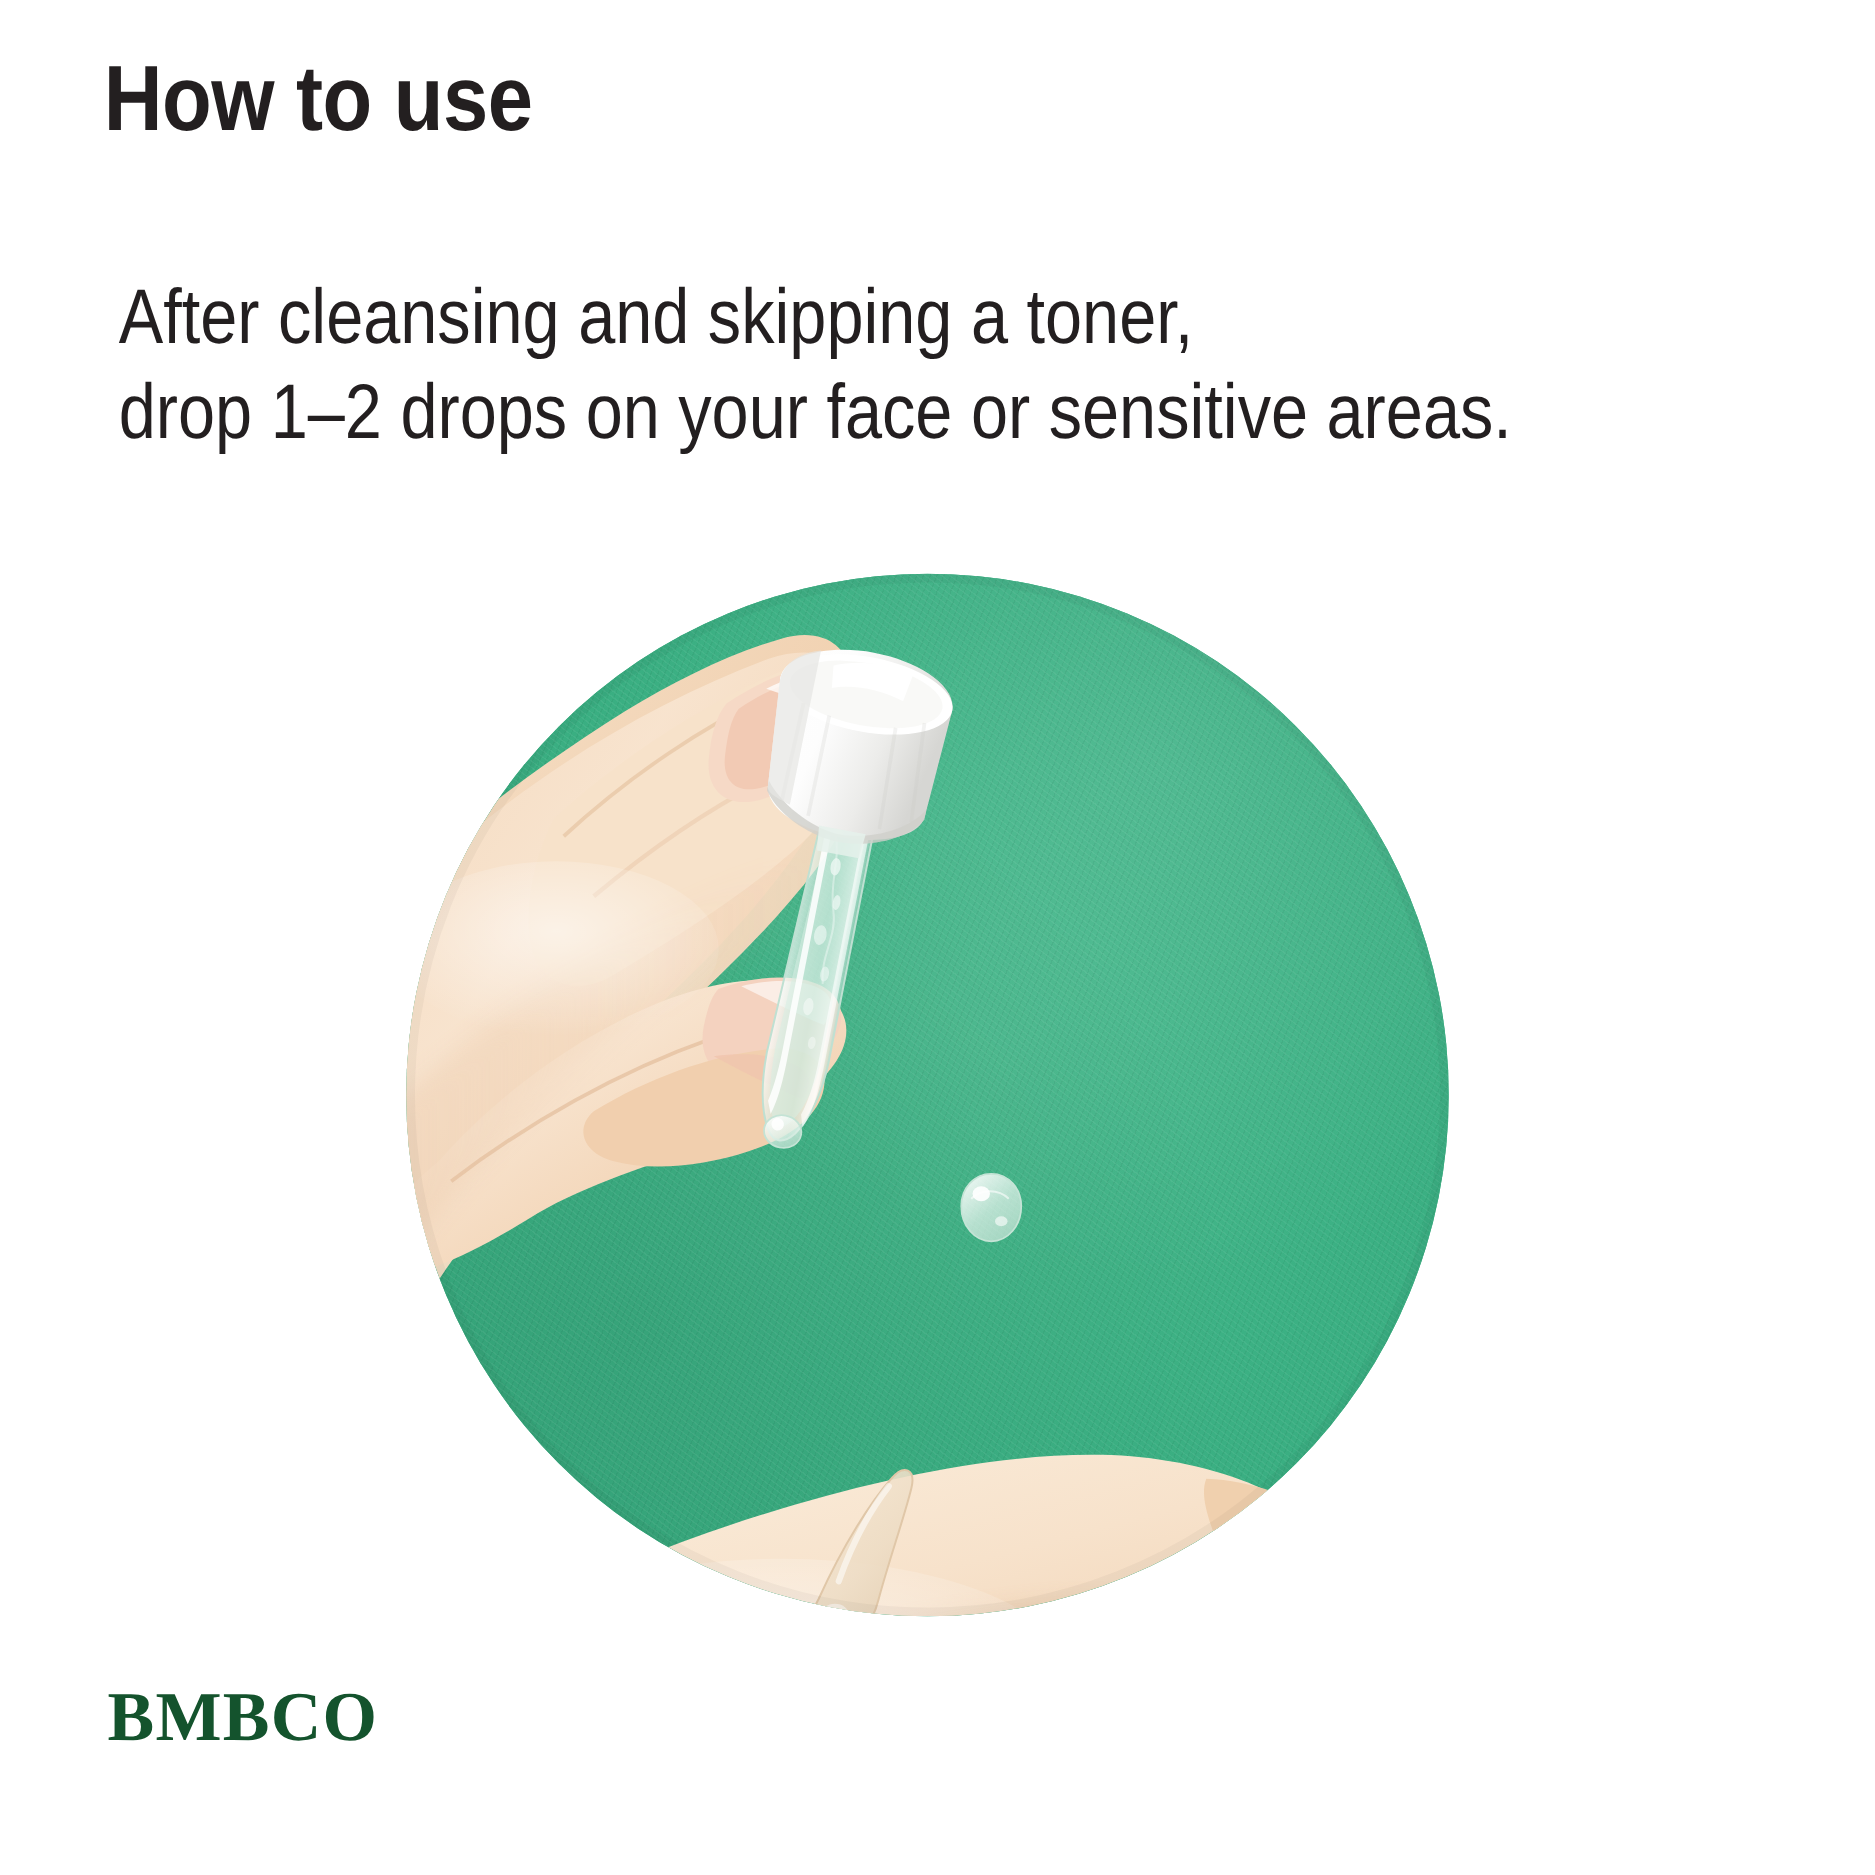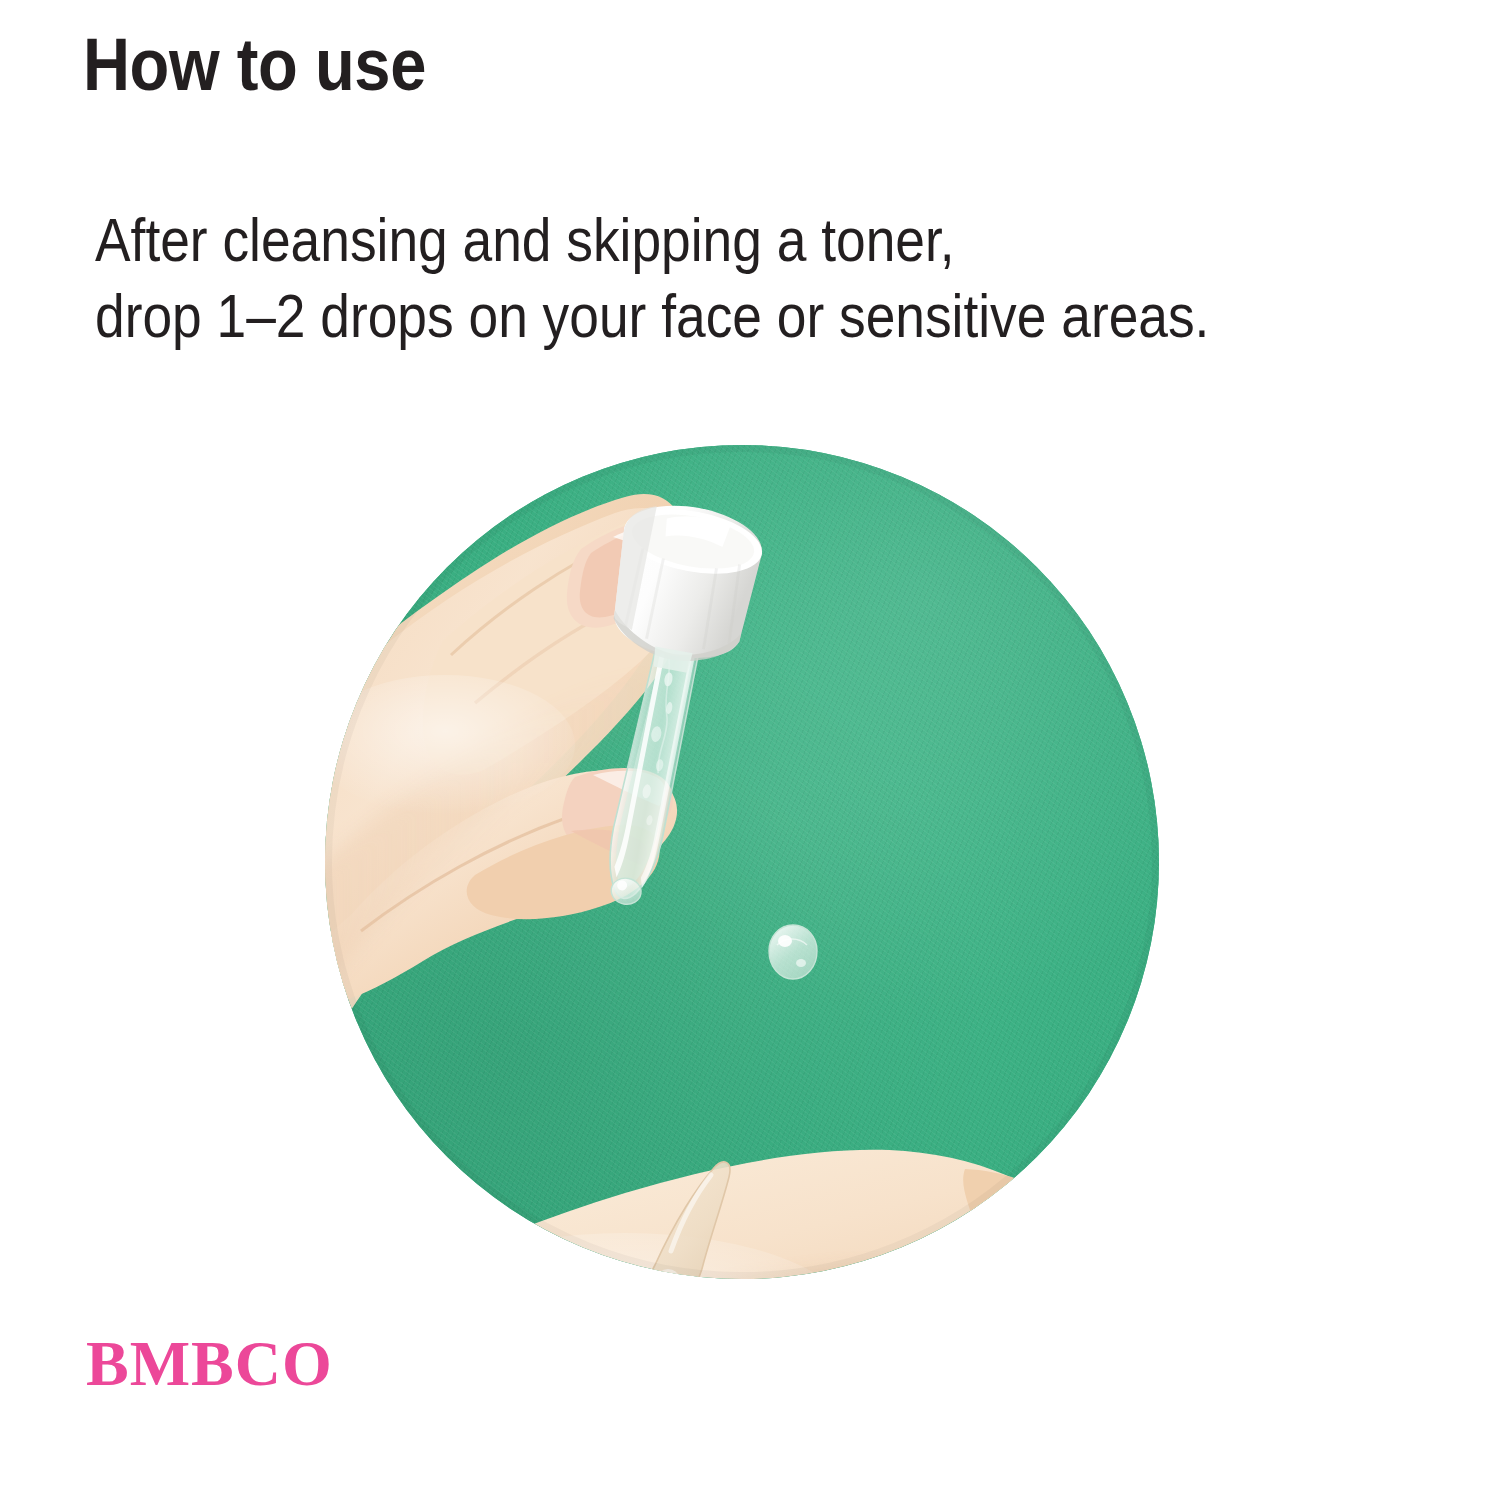--- a/index.html
+++ b/index.html
@@ -13,20 +13,21 @@
     position: relative;
     overflow: hidden;
     font-family: "Liberation Sans", sans-serif;
     -webkit-font-smoothing: antialiased;
   }
 
   .canvas {
     position: absolute;
     inset: 0;
     background: #ffffff;
+    margin-top: 14px;
   }
 
   
   .heading {
     position: absolute;
     left: 83px;
     top: 28px;
     font-family: "Liberation Sans Narrow", "Liberation Sans", sans-serif;
     font-weight: 700;
     font-size: 74px;
@@ -54,24 +55,24 @@
   }
   .body-copy .line { display: block; }
 
   
   .logo {
     position: absolute;
     left: 86px;
     top: 1332px;
     font-family: "Liberation Serif", "DejaVu Serif", serif;
     font-weight: 700;
-    font-size: 64px;
+    font-size: 56px;
     line-height: 1;
     letter-spacing: 1px;
-    color: #ec4899;
+    color: #14532d;
     white-space: nowrap;
   }
 
   
   .photo {
     position: absolute;
     left: 325px;
     top: 445px;
     width: 834px;
     height: 834px;

